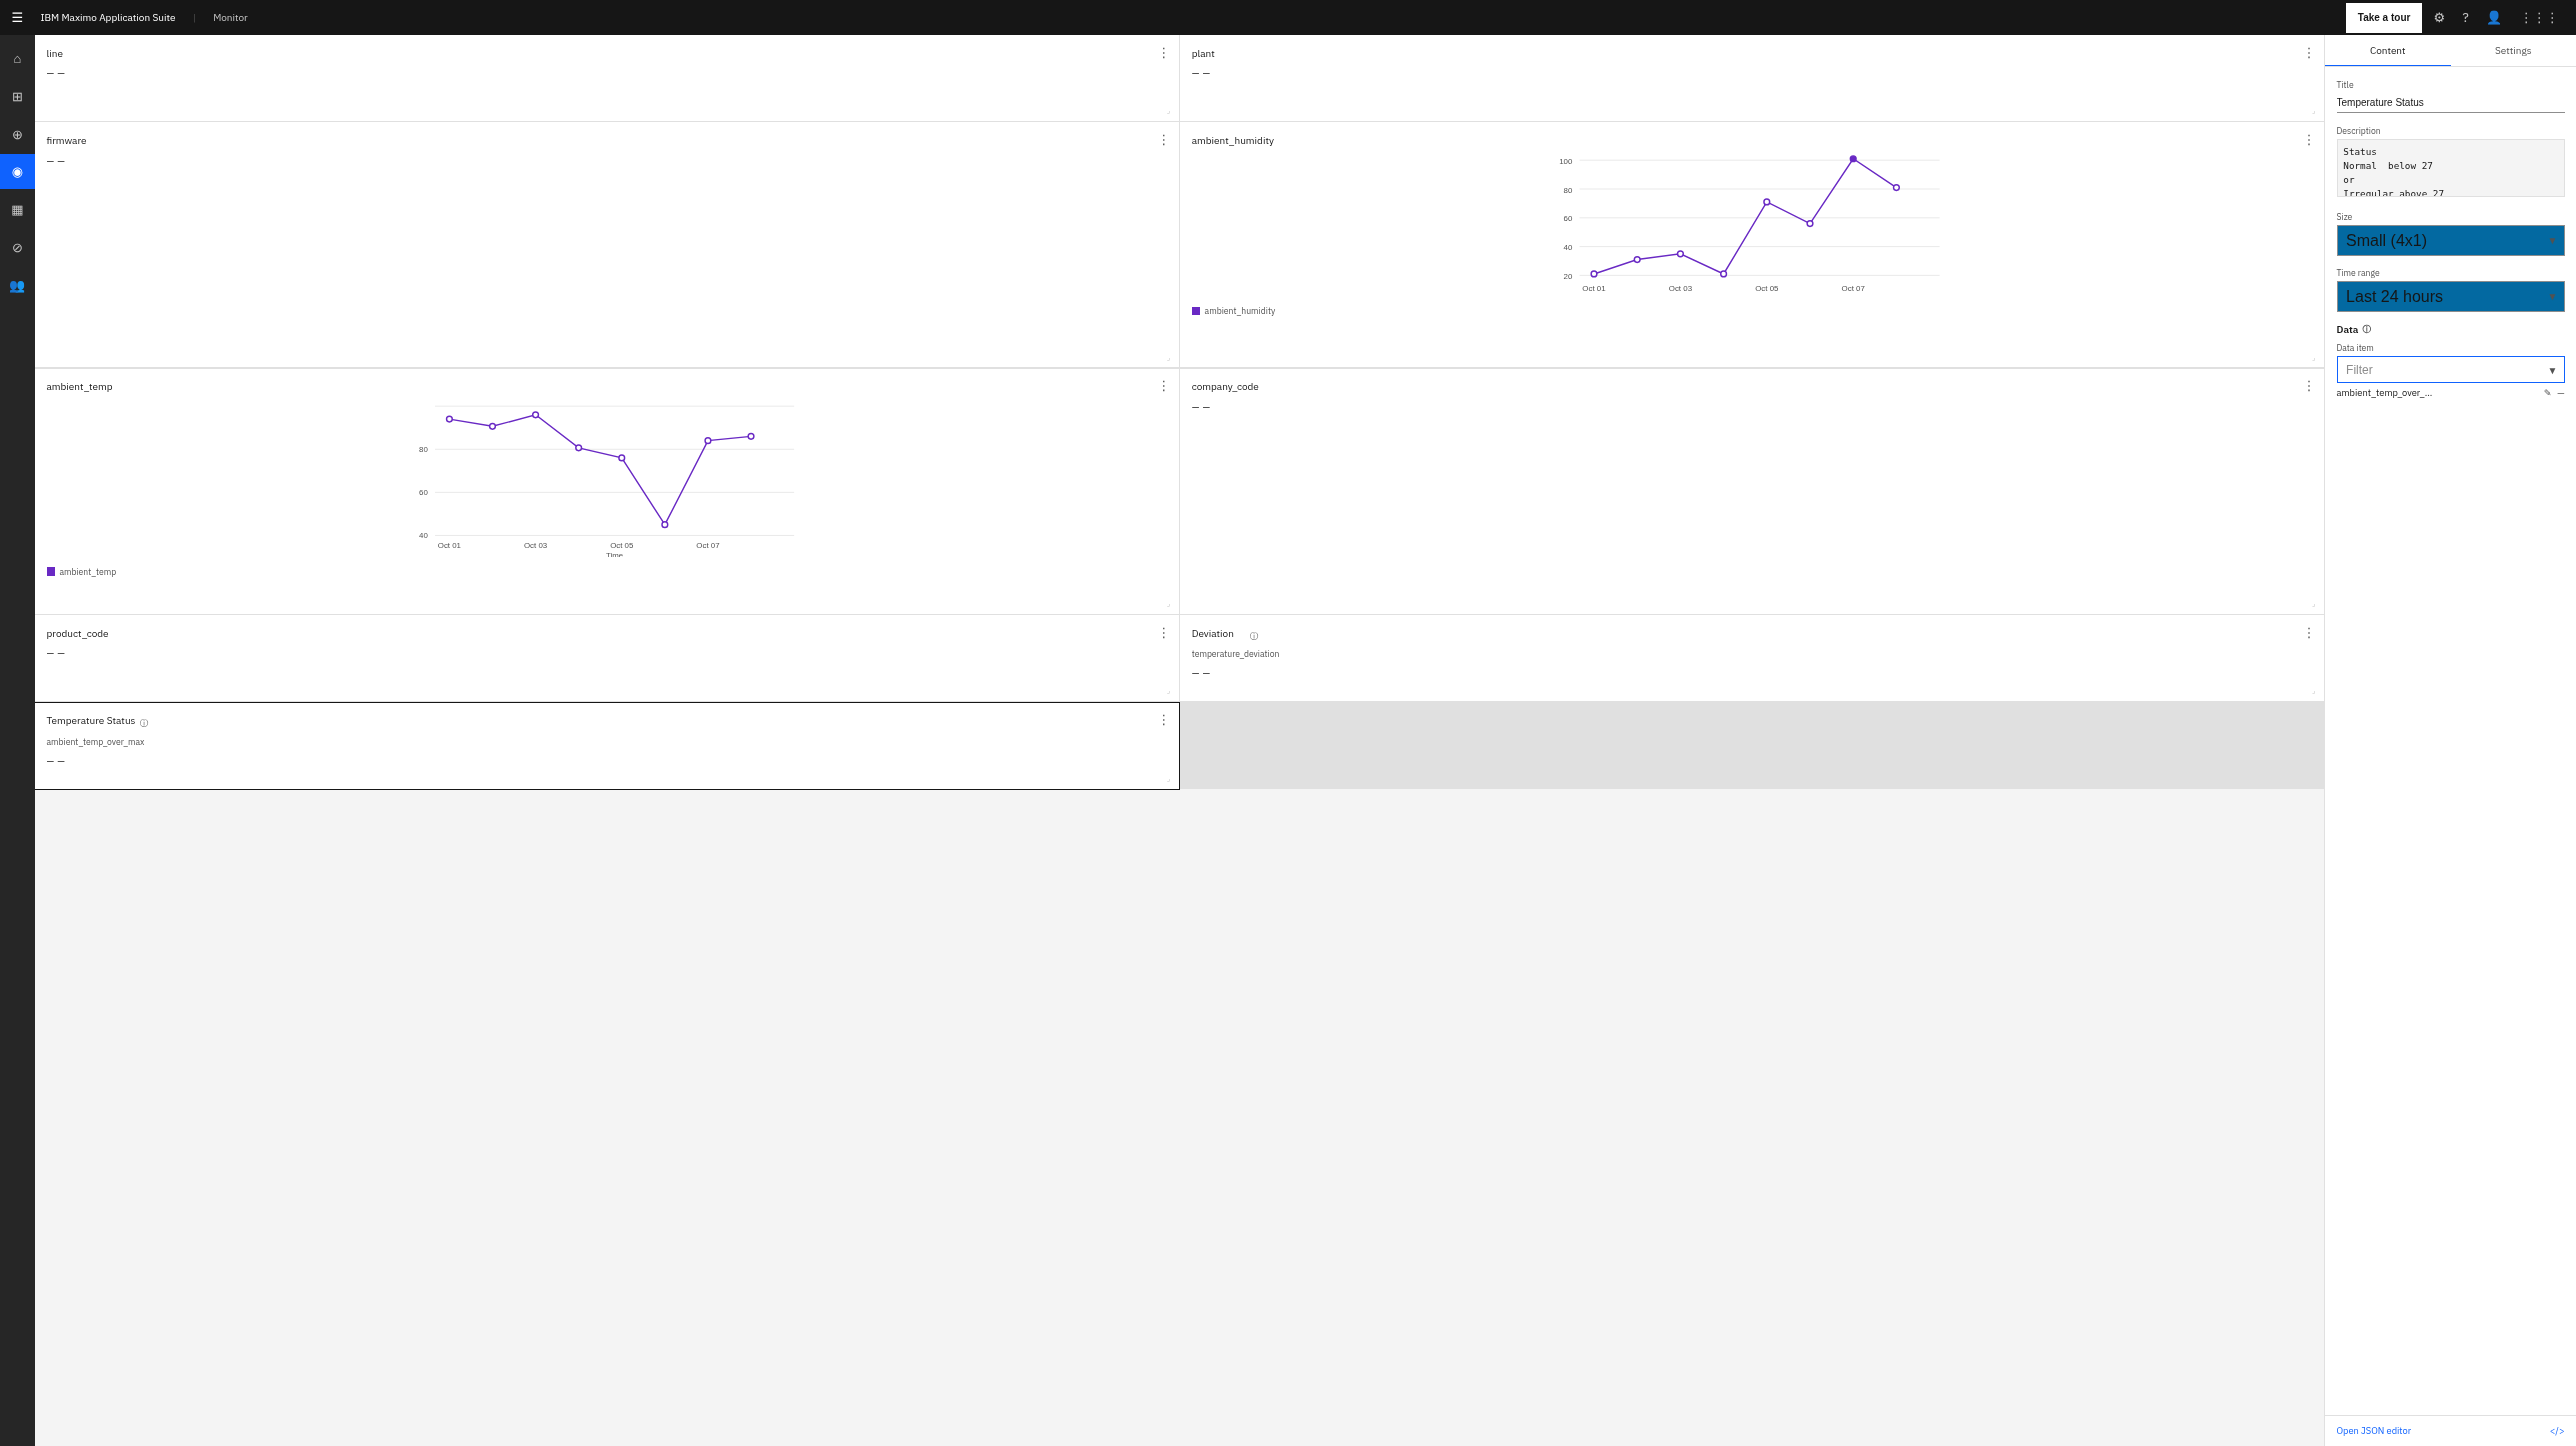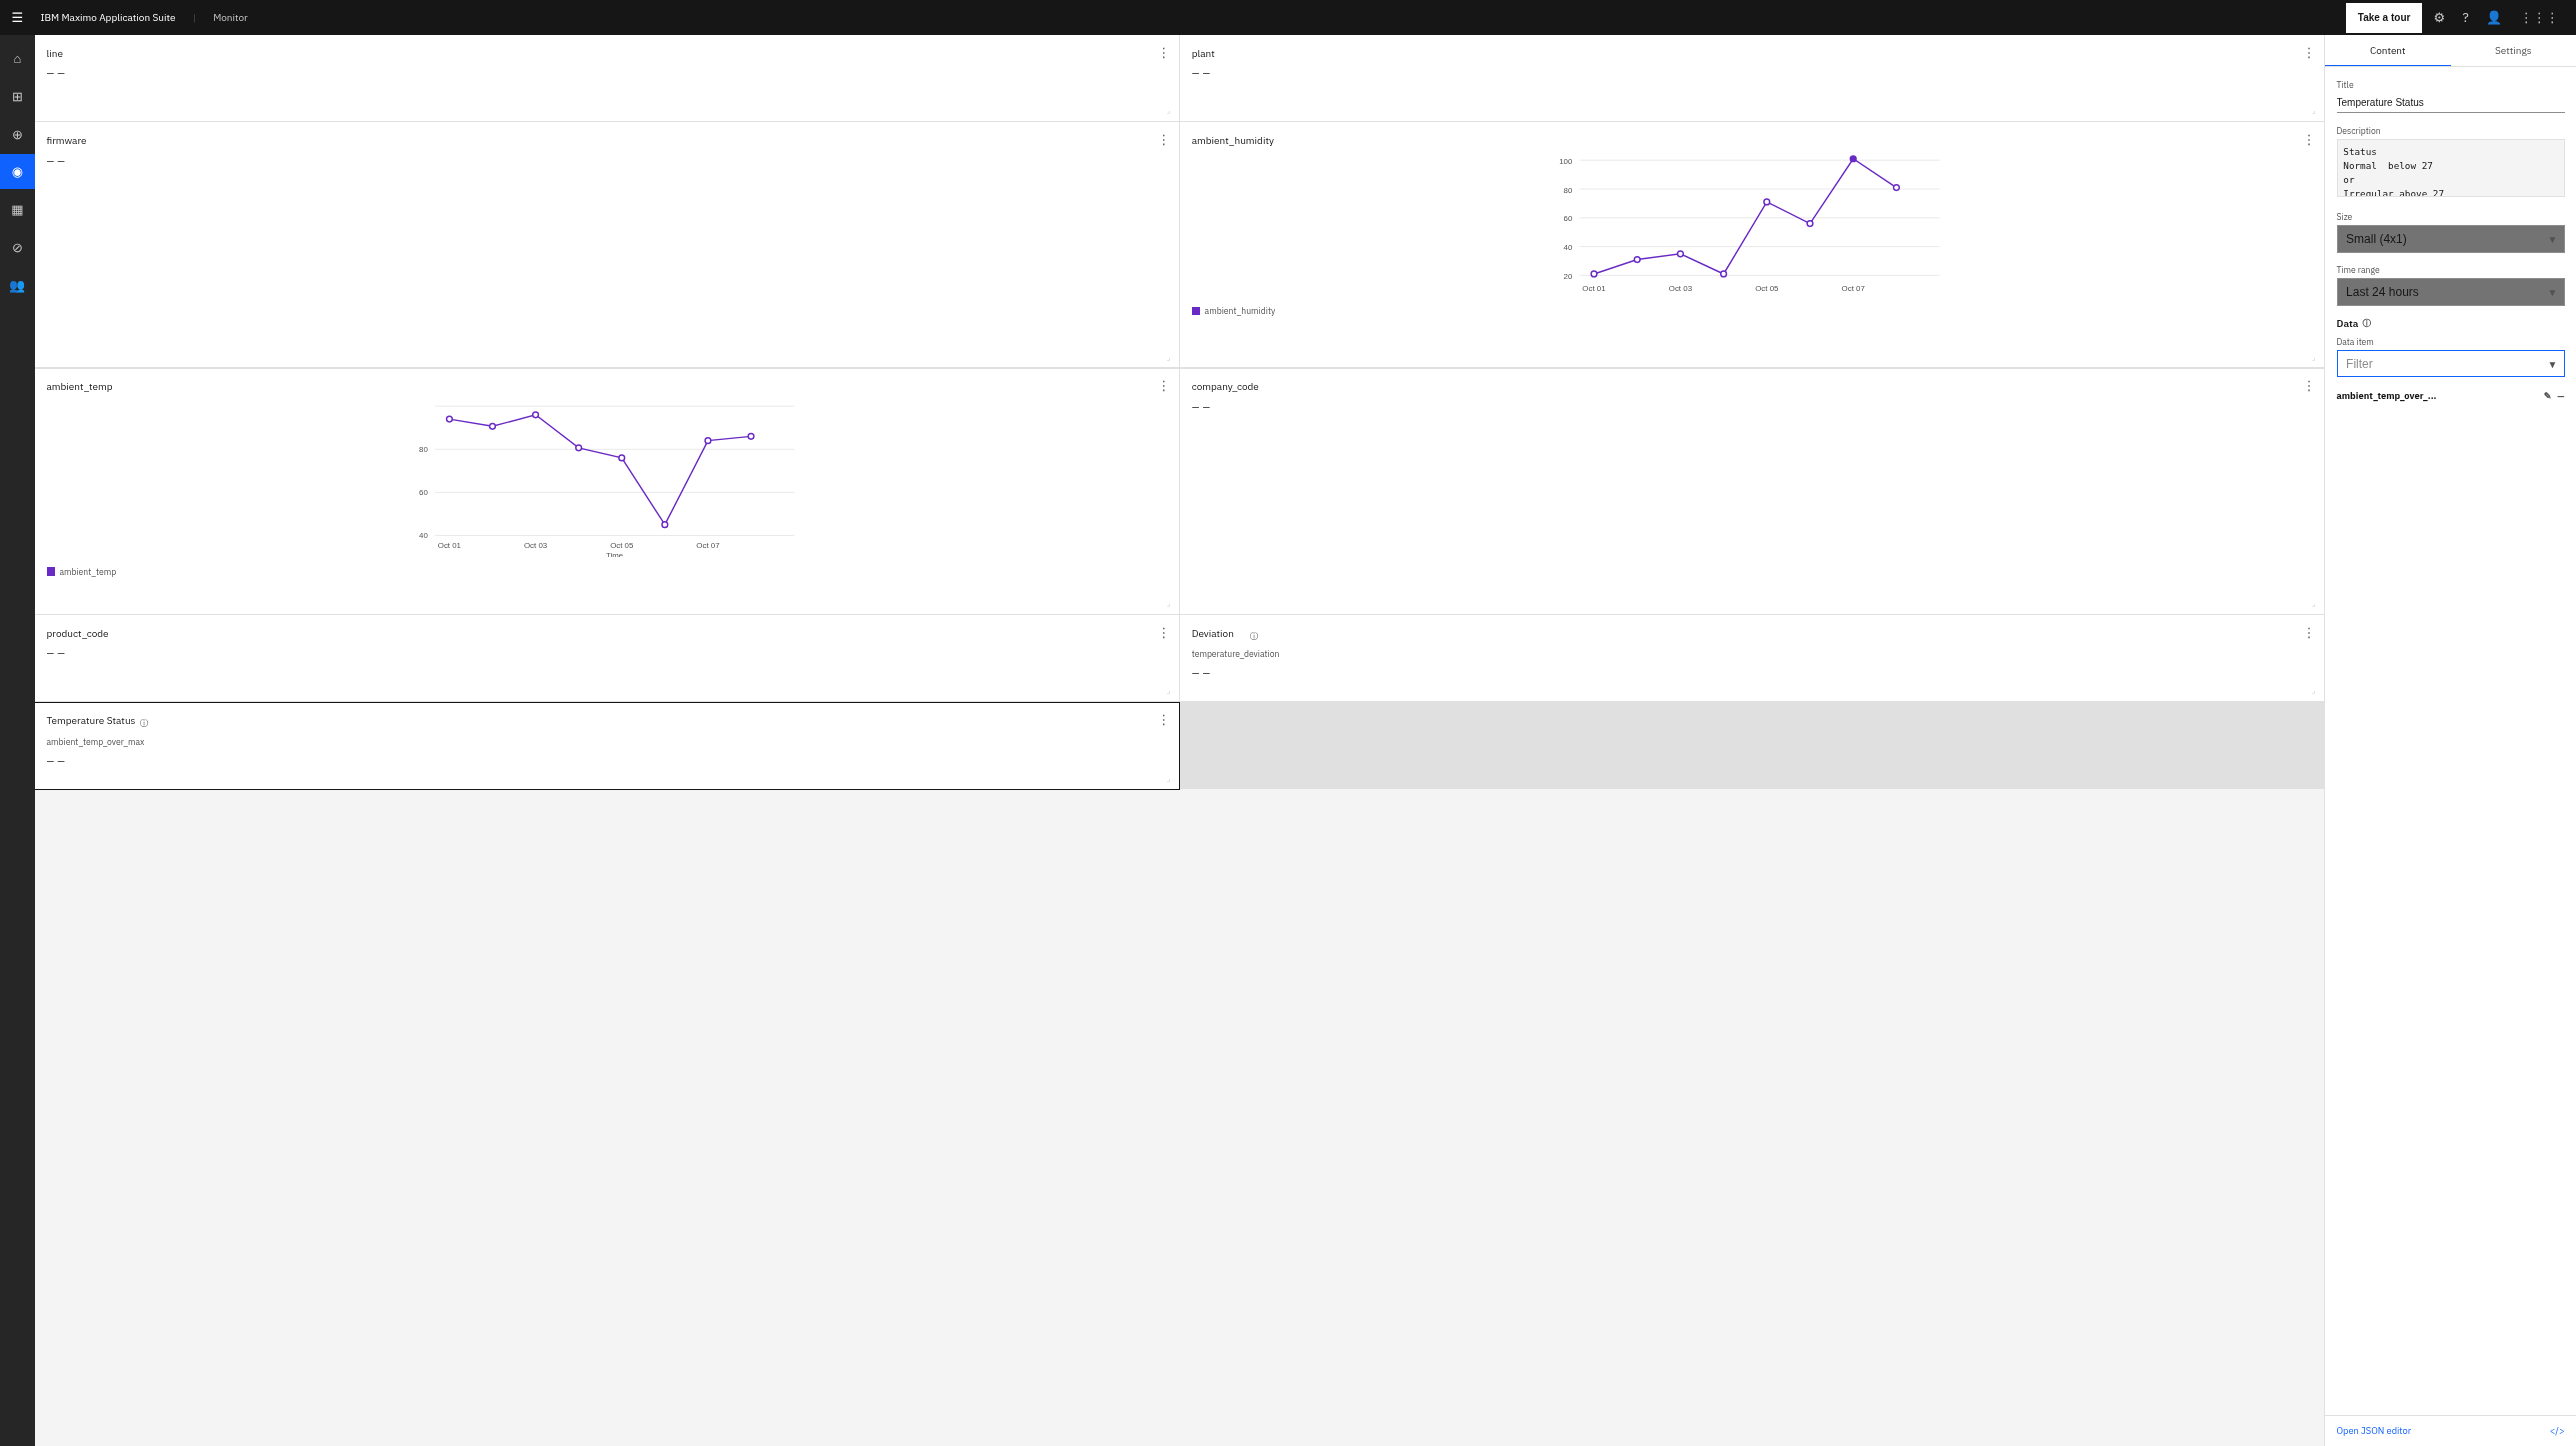--- a/index.html
+++ b/index.html
@@ -159,23 +159,23 @@
       outline: none;
       color: #161616;
       resize: none;
       line-height: 1.5;
     }
     .field-select-wrapper { position: relative; }
     .field-select {
       width: 100%;
       border: 0.7px solid #8d8d8d;
       padding: 5.8px 23px 5.8px 8.6px;
-      font-size: 12px;
+      font-size: 16px;
       appearance: none;
-      background: #737373;
+      background: #0369a1;
       outline: none;
       cursor: pointer;
       color: #161616;
     }
     .select-arrow {
       position: absolute;
       right: 7.2px;
       top: 50%;
       transform: translateY(-50%);
       color: #525252;
@@ -437,21 +437,21 @@
           <div style="margin-top:5.8px;">
             <div class="data-item-label">Data item</div>
             <div class="data-item-filter-wrapper">
               <select class="data-item-filter">
                 <option>Filter</option>
               </select>
               <span class="select-arrow">▼</span>
             </div>
           </div>
 
-          <div class="data-row" style="margin-top:12px;font-weight:bold;">
+          <div class="data-row" style="margin-top:3px;">
             <span>ambient_temp_over_...</span>
             <div class="data-row-actions">
               <span>✎</span>
               <span>—</span>
             </div>
           </div>
         </div>
       </div>
 
       <div class="panel-footer">

